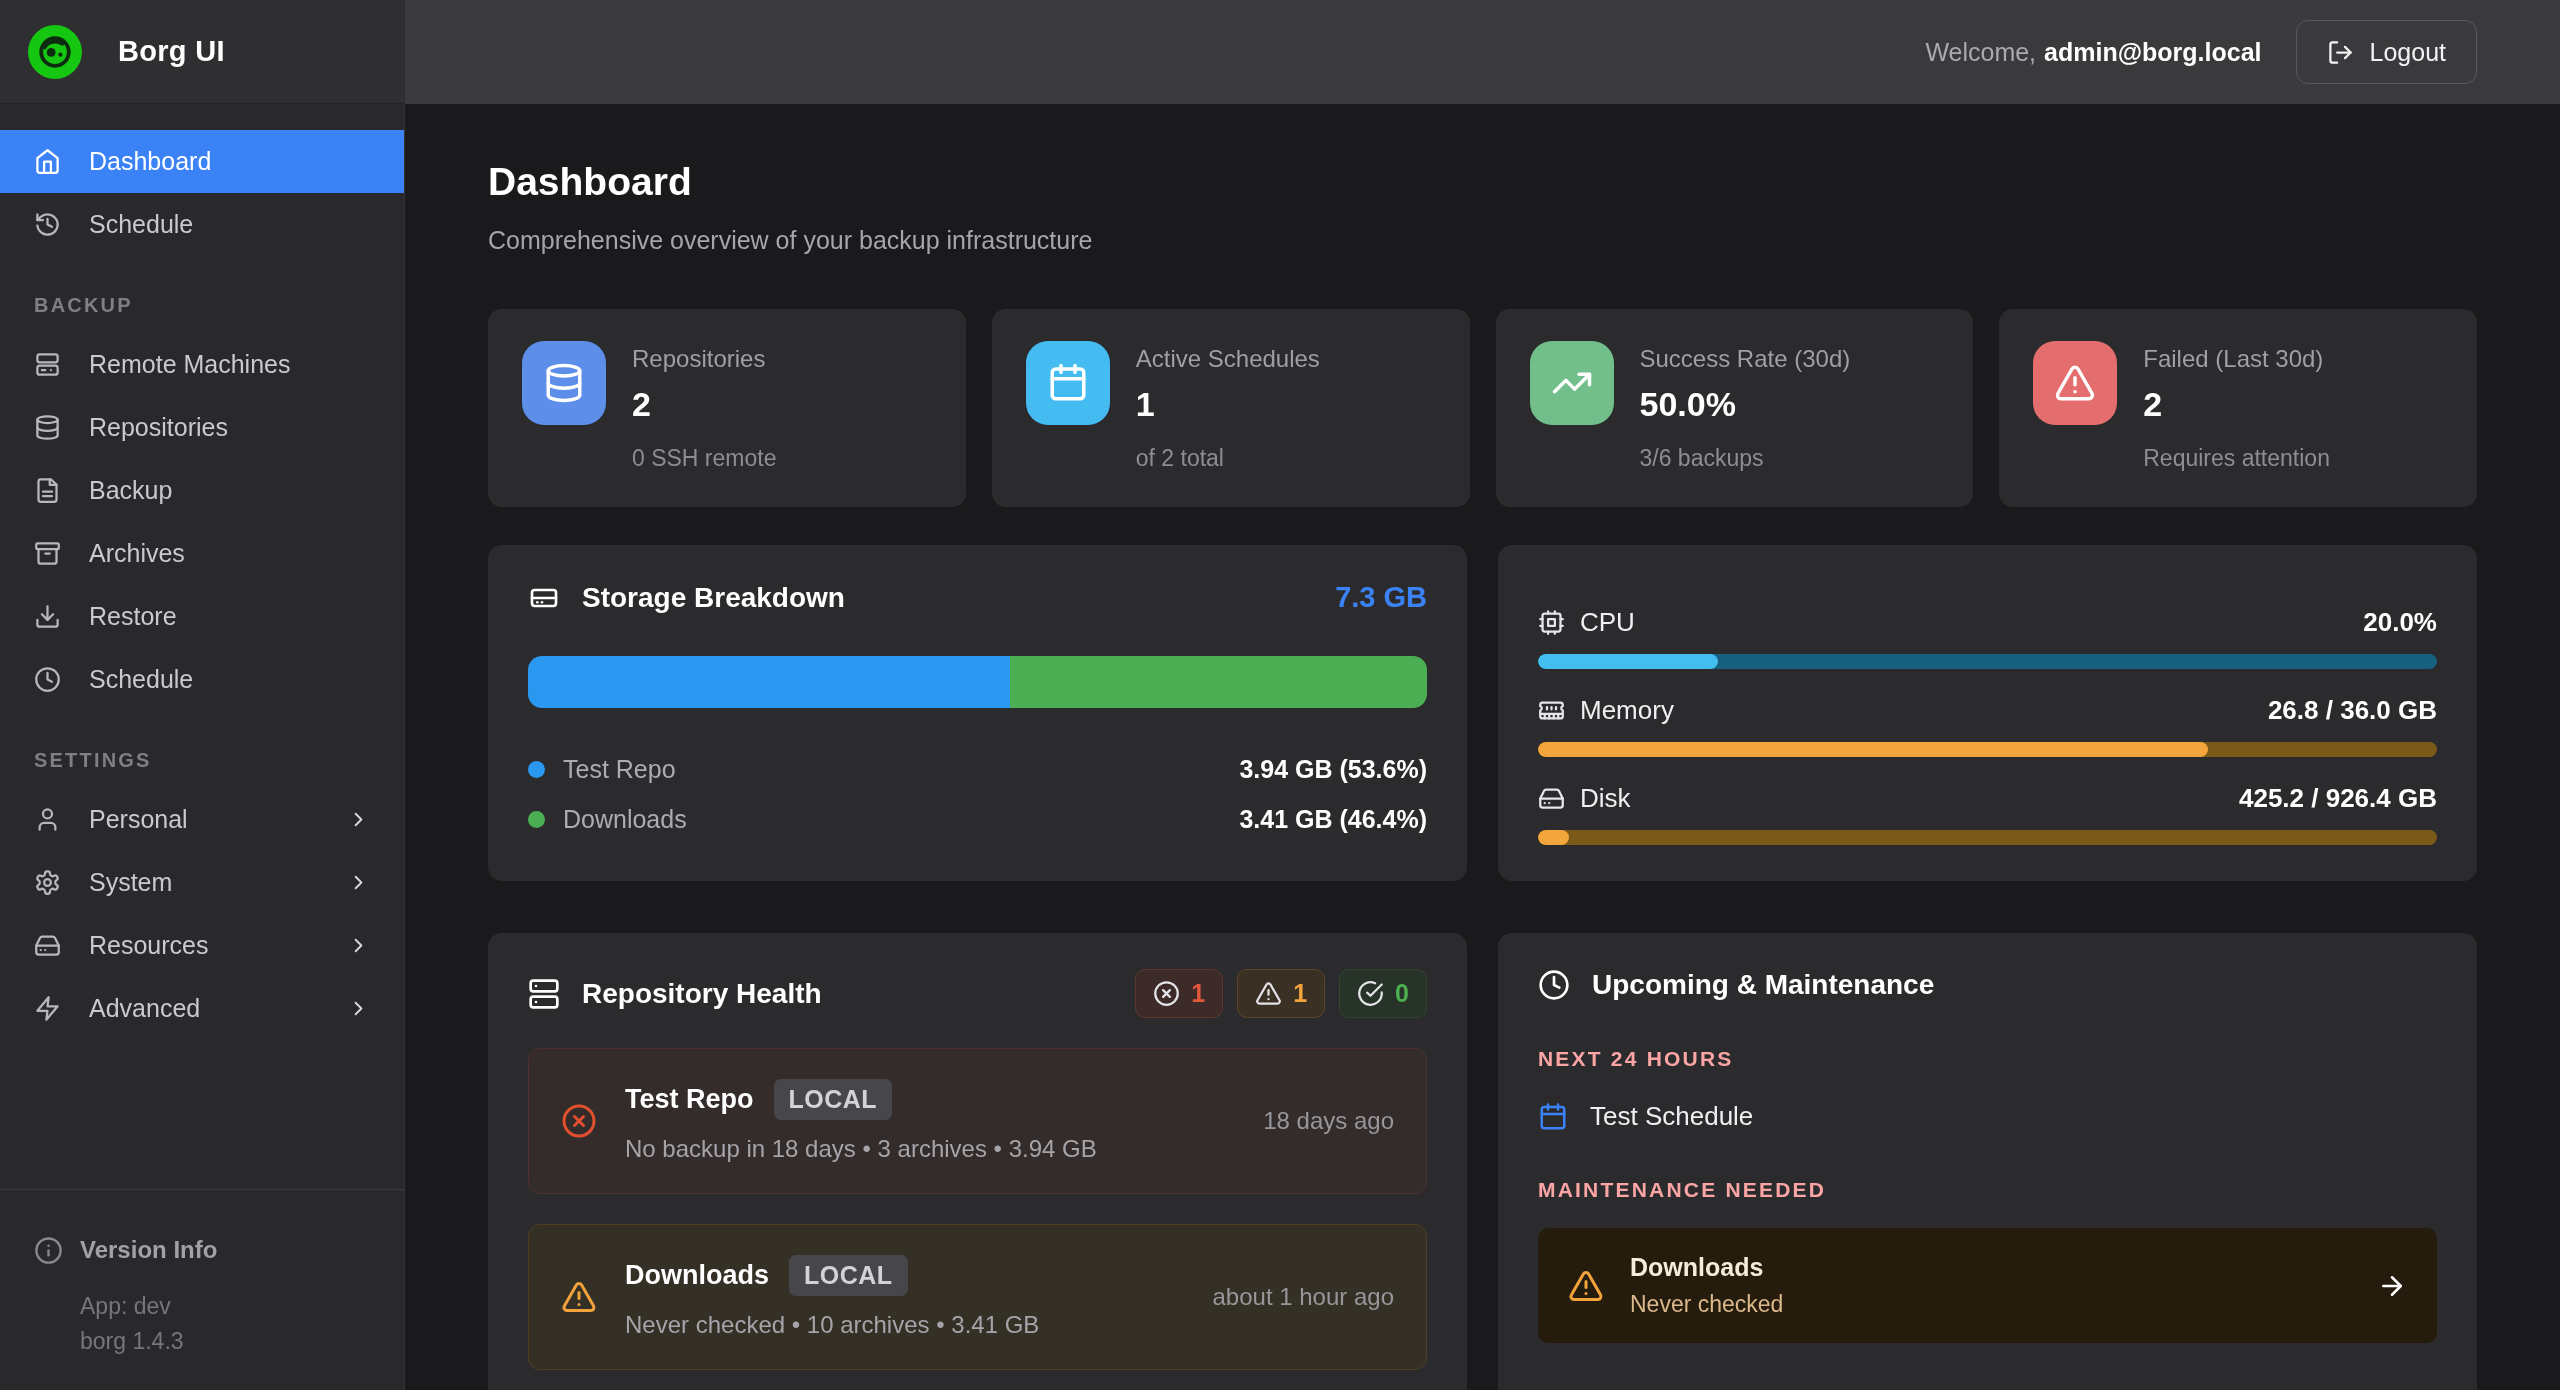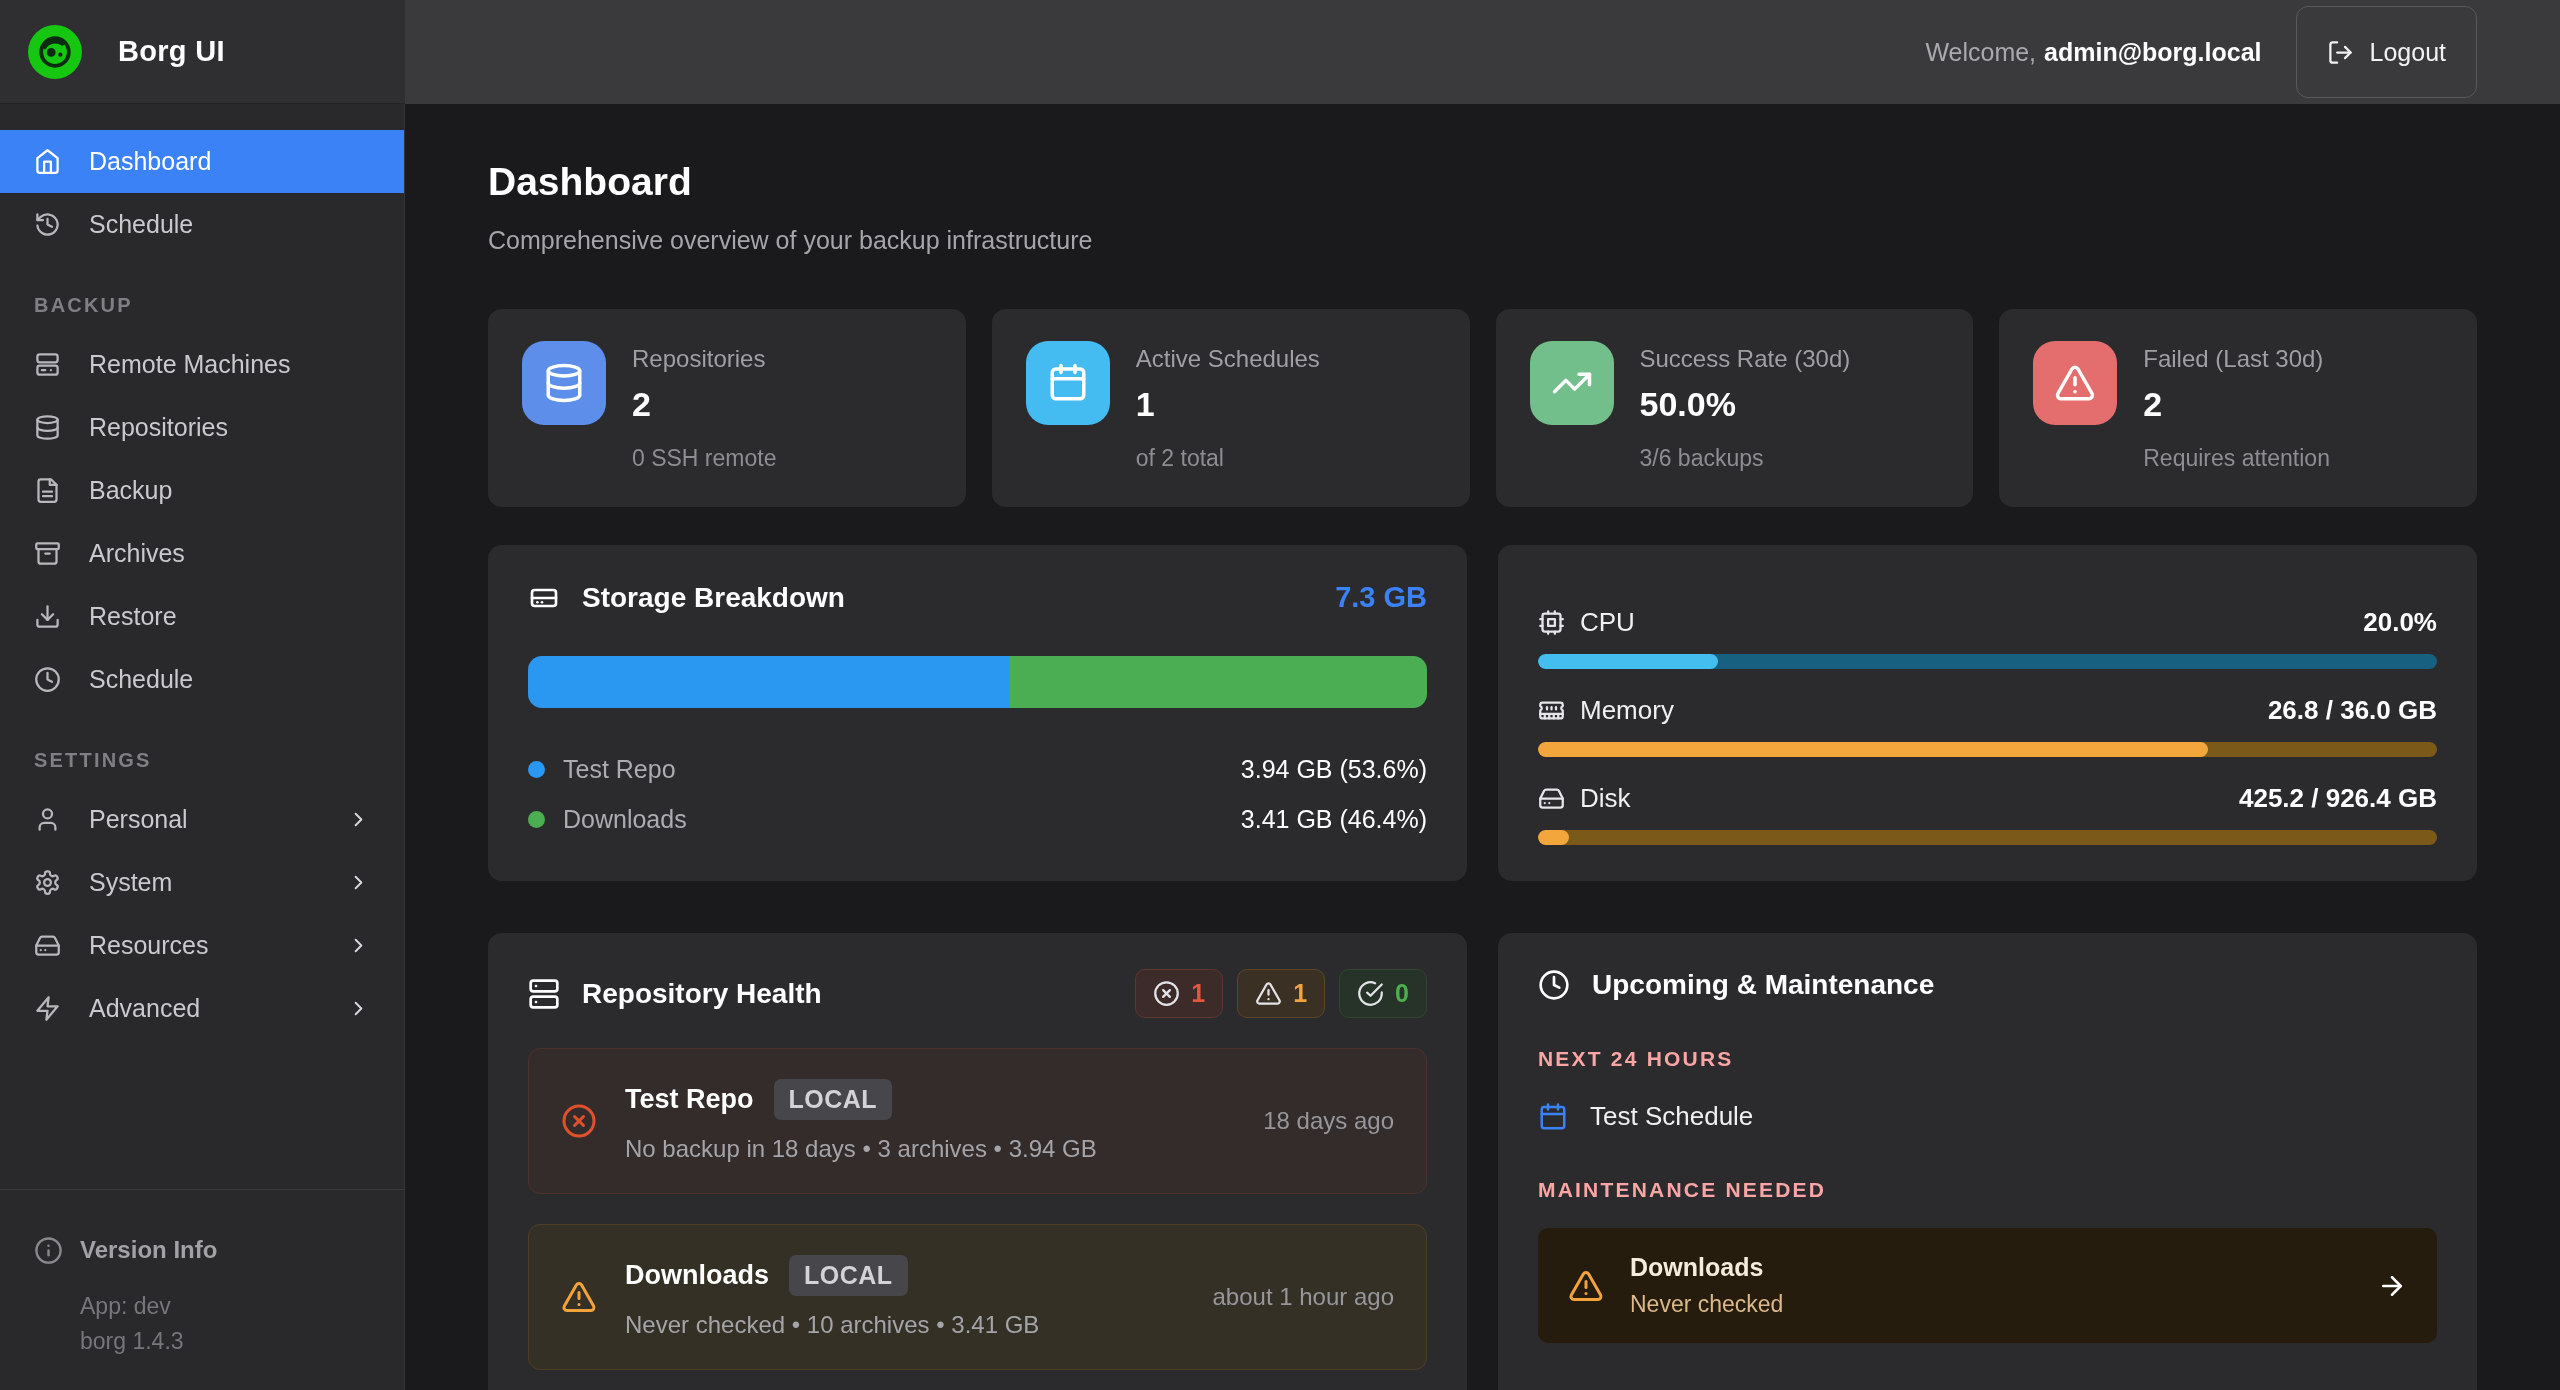--- a/index.html
+++ b/index.html
@@ -12,21 +12,21 @@
   .app { display:grid; grid-template-columns:405px 1fr; grid-template-rows:104px 1fr; width:2560px; height:1390px; }
 
   
   .brand { background:#2f2f32; display:flex; align-items:center; gap:36px; padding:0 28px; border-bottom:1px solid #232325; }
   .logo { width:54px; height:54px; border-radius:50%; background:#15c710; color:#0c2b10; display:flex; align-items:center; justify-content:center; flex:none; }
   .logo svg { width:46px; height:46px; }
   .brand-name { font-size:29px; font-weight:700; color:#ffffff; letter-spacing:.3px; }
   .topbar { background:#3a3a3d; display:flex; align-items:center; justify-content:flex-end; gap:34px; padding:0 83px 0 40px; }
   .welcome { font-size:25px; color:#a9a9ae; }
   .welcome .email { color:#ffffff; font-weight:700; margin-left:8px; }
-  .logout-btn { display:flex; align-items:center; gap:16px; height:92px; padding:0 30px; background:transparent; border:1px solid #59595d; border-radius:12px; color:#f2f2f4; font-size:25px; font-family:inherit; cursor:pointer; }
+  .logout-btn { display:flex; align-items:center; gap:16px; height:64px; padding:0 30px; background:transparent; border:1px solid #59595d; border-radius:12px; color:#f2f2f4; font-size:25px; font-family:inherit; cursor:pointer; }
   .logout-btn .icon { width:27px; height:27px; }
 
   
   .sidebar { background:#29292c; border-right:1px solid #343437; display:flex; flex-direction:column; padding-top:26px; overflow:hidden; }
   .nav-item { display:flex; align-items:center; gap:28px; height:63px; padding:0 34px; color:#c9c9ce; font-size:25px; cursor:pointer; flex:none; }
   .nav-item .nav-icon { width:27px; height:27px; color:#b7b7bc; flex:none; }
   .nav-item.active { background:#3b82f6; color:#ffffff; }
   .nav-item.active .nav-icon { color:#ffffff; }
   .nav-item .chev { margin-left:auto; width:23px; height:23px; color:#d8d8dd; }
   .section-label { padding:0 34px; margin:38px 0 16px; font-size:20px; font-weight:700; letter-spacing:2.2px; color:#7f7f84; flex:none; }
@@ -58,21 +58,21 @@
   .card-head .icon { width:32px; height:32px; color:#ffffff; flex:none; }
   .card-title { font-size:28px; font-weight:700; color:#ffffff; }
   .storage-total { margin-left:auto; font-size:29px; font-weight:700; }
 
   .storage-bar { display:flex; height:52px; border-radius:14px; overflow:hidden; margin-top:42px; }
   .seg { height:100%; }
   .legend { margin-top:36px; }
   .legend-row { display:flex; align-items:center; gap:18px; height:50px; font-size:25px; }
   .dot { width:17px; height:17px; border-radius:50%; flex:none; }
   .legend-name { color:#acacb1; }
-  .legend-val { margin-left:auto; color:#ffffff; font-weight:400; }
+  .legend-val { margin-left:auto; color:#ffffff; font-weight:700; }
 
   .res-row { margin-top:25px; }
   .res-line { display:flex; align-items:center; gap:15px; font-size:26px; color:#f0f0f2; height:32px; }
   .res-line .icon { width:27px; height:27px; color:#e6e6ea; flex:none; }
   .res-val { margin-left:auto; font-weight:700; color:#ffffff; }
   .res-bar { height:15px; border-radius:8px; margin-top:16px; overflow:hidden; }
   .res-fill { height:100%; border-radius:8px; }
 
   .health-badges { margin-left:auto; display:flex; gap:14px; }
   .hbadge { display:flex; align-items:center; gap:11px; padding:9px 17px; border-radius:10px; font-size:25px; font-weight:600; }

